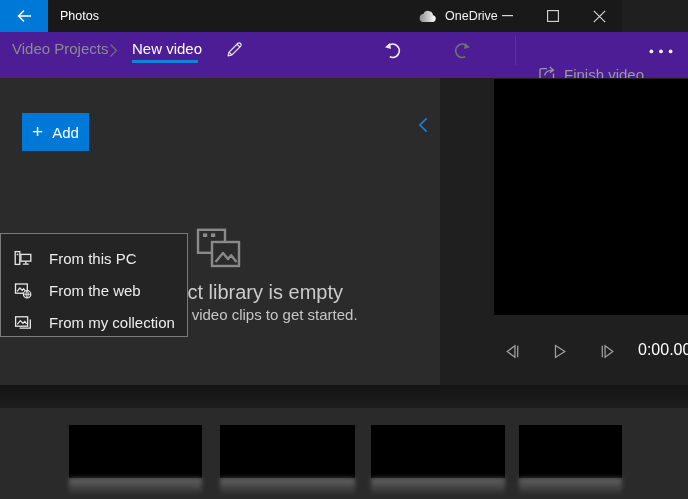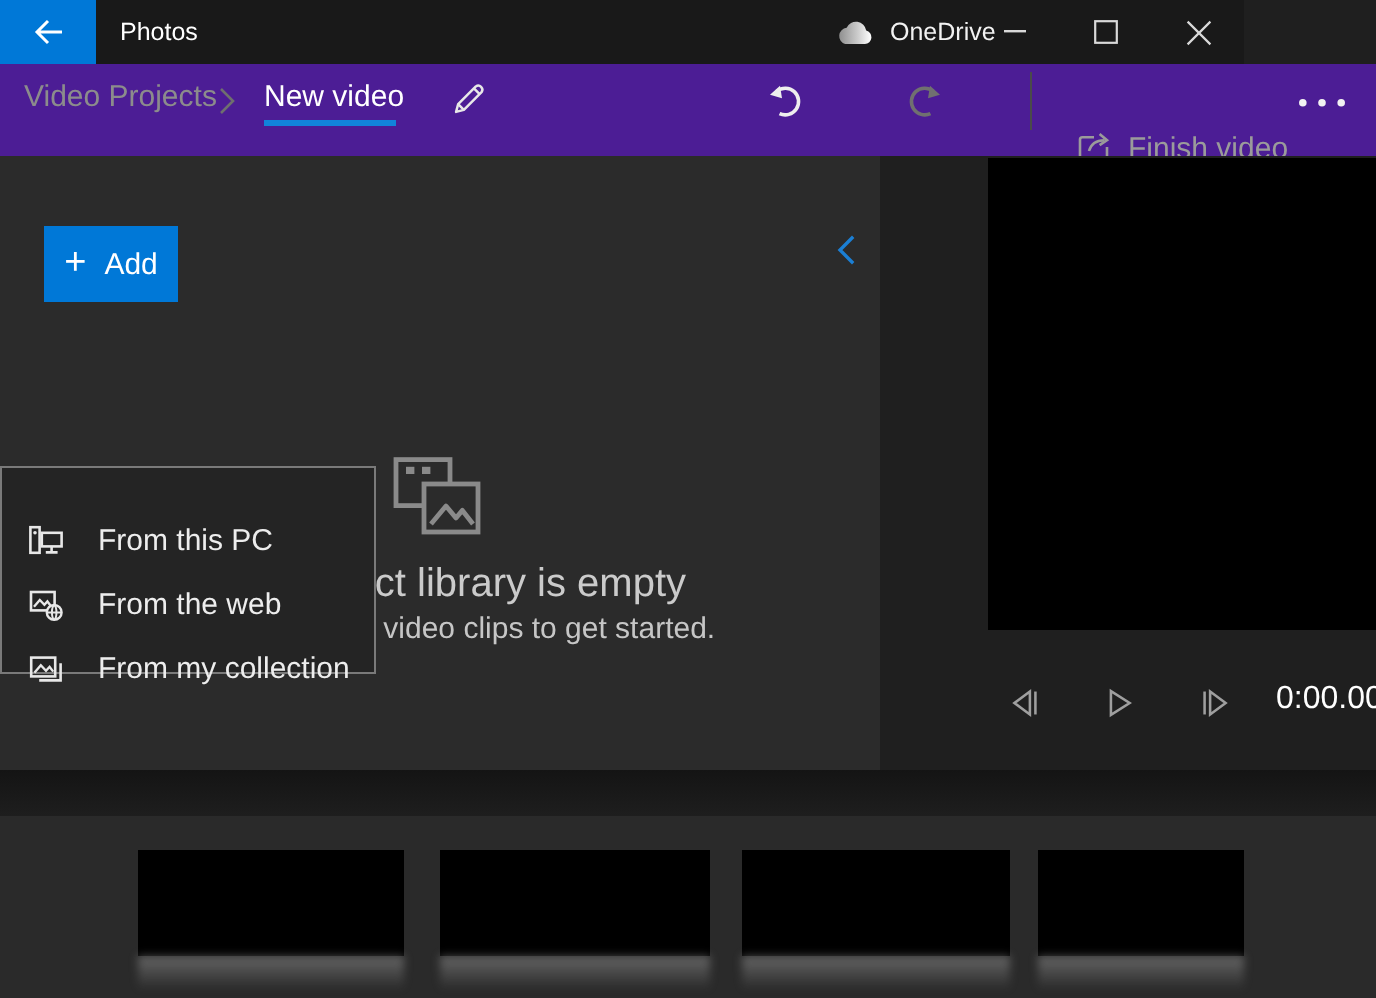--- a/index.html
+++ b/index.html
@@ -45,21 +45,21 @@
   .collapse-btn { position:absolute; left:410px; top:34px; width:26px; height:26px;
                   display:flex; align-items:center; justify-content:center; cursor:pointer; }
   .empty-icon { position:absolute; left:195px; top:149px; }
   .empty-title { position:absolute; left:0; top:203px; width:440px; text-align:center;
                  font-size:20px; color:#cbcbcb; }
   .empty-subtitle { position:absolute; left:0; top:228px; width:440px; text-align:center;
                     font-size:15px; color:#c6c6c6; }
 
   
   .add-menu { position:absolute; left:0; top:155px; width:188px; height:104px;
-              background:#242424; border:1px solid #7a7a7a; z-index:5; padding-top:20px; }
+              background:#242424; border:1px solid #7a7a7a; z-index:5; padding-top:8px; }
   .menu-item { height:32px; display:flex; align-items:center; padding-left:13px; cursor:pointer; }
   .menu-icon { width:18px; height:18px; flex:0 0 18px; }
   .menu-label { font-size:15px; color:#ededed; margin-left:17px; white-space:nowrap; }
 
   
   .preview { position:absolute; left:494px; top:1px; width:194px; height:236px; background:#000; }
   .pb-btn { position:absolute; width:18px; height:18px; cursor:pointer; }
   .pb-prev { left:504px; top:265px; }
   .pb-play { left:551px; top:265px; }
   .pb-next { left:599px; top:265px; }

